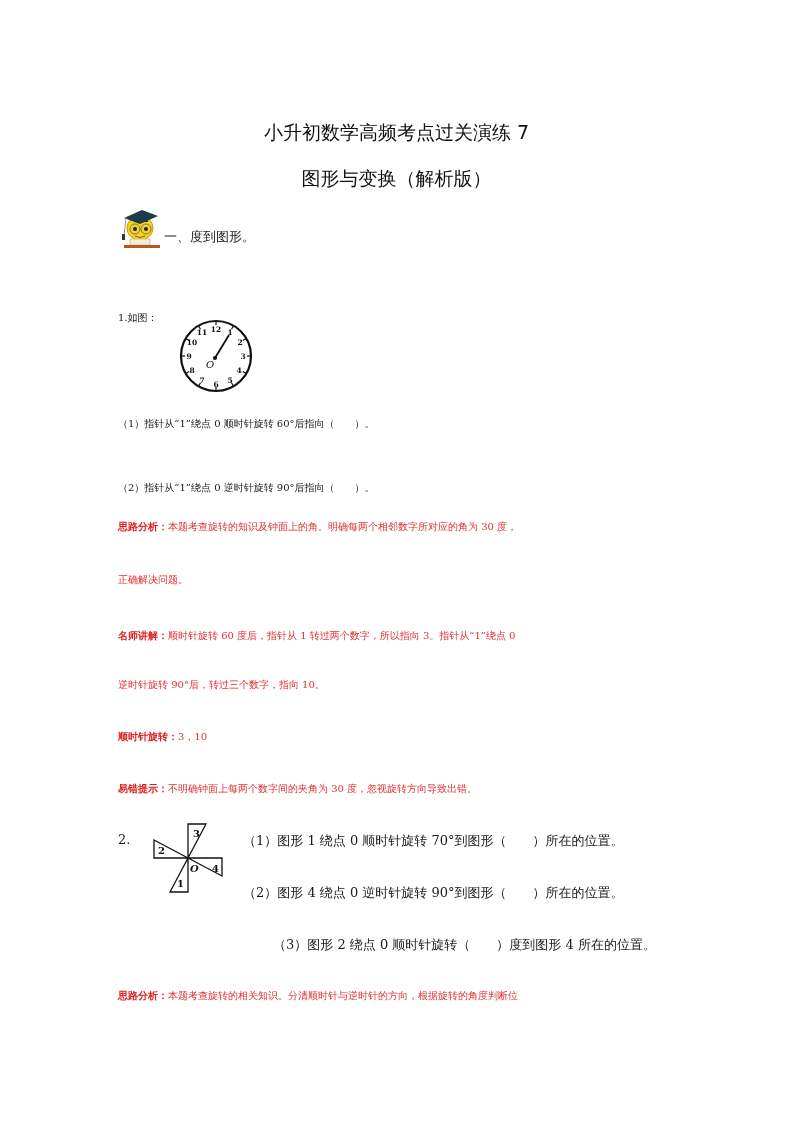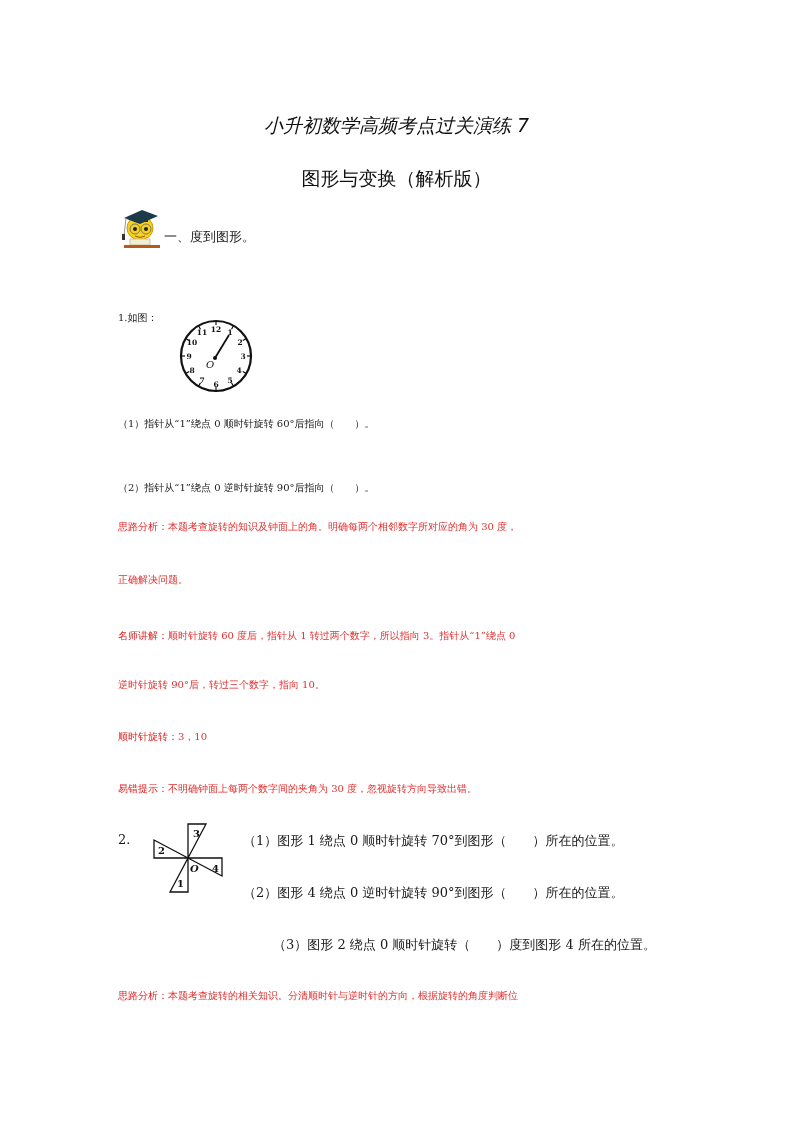--- a/index.html
+++ b/index.html
@@ -17,32 +17,32 @@
     }
     .page-title {
       position: absolute;
       left: 0;
       width: 793px;
       text-align: center;
       font-family: "DejaVu Sans", "Liberation Sans", sans-serif;
       font-size: 19px;
       color: #111;
     }
-    .t1 { top: 113px; font-style: italic; }
+    .t1 { top: 120px; }
     .t2 { top: 166px; }
 
     .line {
       position: absolute;
       left: 118px;
       font-size: 10px;
       white-space: nowrap;
       line-height: 16px;
     }
     .red { color: #e03030; }
-    .red .lbl { font-weight: normal; color: #e02020; }
+    .red .lbl { font-weight: bold; color: #e02020; }
 
     .section-head {
       position: absolute;
       left: 118px;
       top: 206px;
       height: 42px;
       display: flex;
       align-items: flex-end;
     }
     .mascot {

